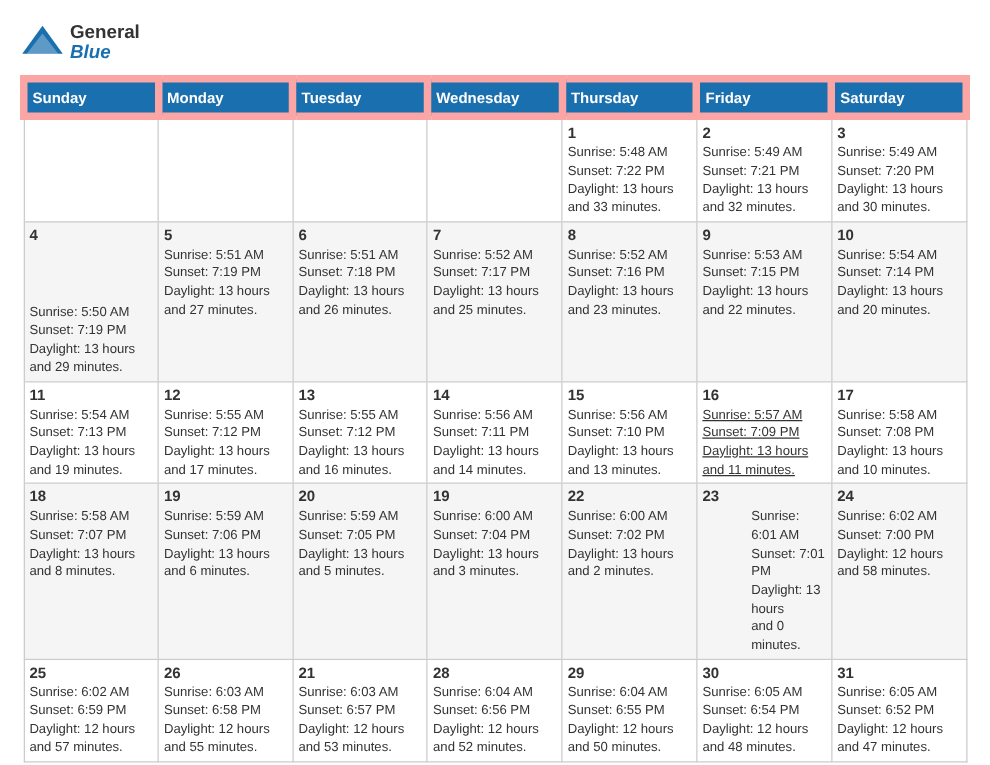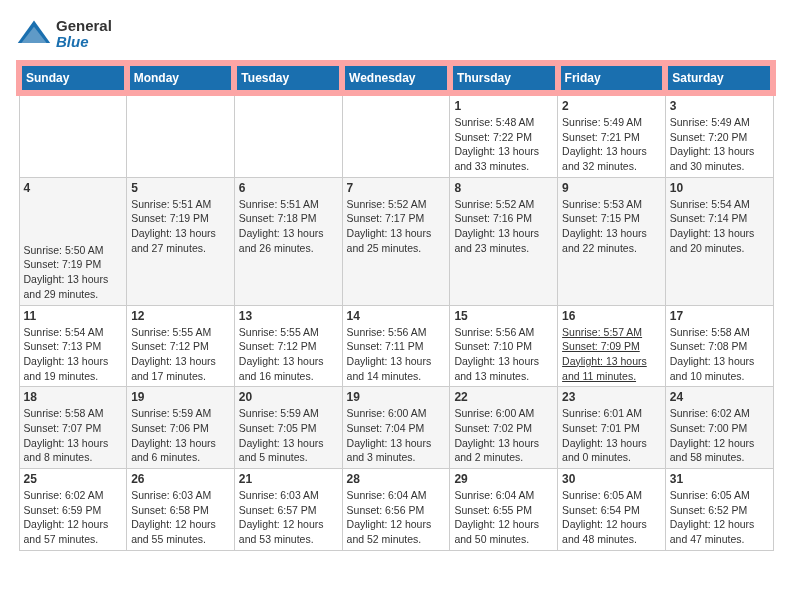--- a/index.html
+++ b/index.html
@@ -284,21 +284,21 @@
         </td>
         <td>
           <div class="day-number">22</div>
           <div class="day-info" style="white-space: pre-line;">Sunrise: 6:00 AM
 Sunset: 7:02 PM
 Daylight: 13 hours
 and 2 minutes.</div>
         </td>
         <td>
           <div class="day-number">23</div>
-          <div class="day-info" style="white-space: pre-line;">Sunrise: 6:01 AM
+          <div class="day-info" style="white-space: pre-line; margin-left: 39px;">Sunrise: 6:01 AM
 Sunset: 7:01 PM
 Daylight: 13 hours
 and 0 minutes.</div>
         </td>
         <td>
           <div class="day-number">24</div>
           <div class="day-info" style="white-space: pre-line;">Sunrise: 6:02 AM
 Sunset: 7:00 PM
 Daylight: 12 hours
 and 58 minutes.</div>

